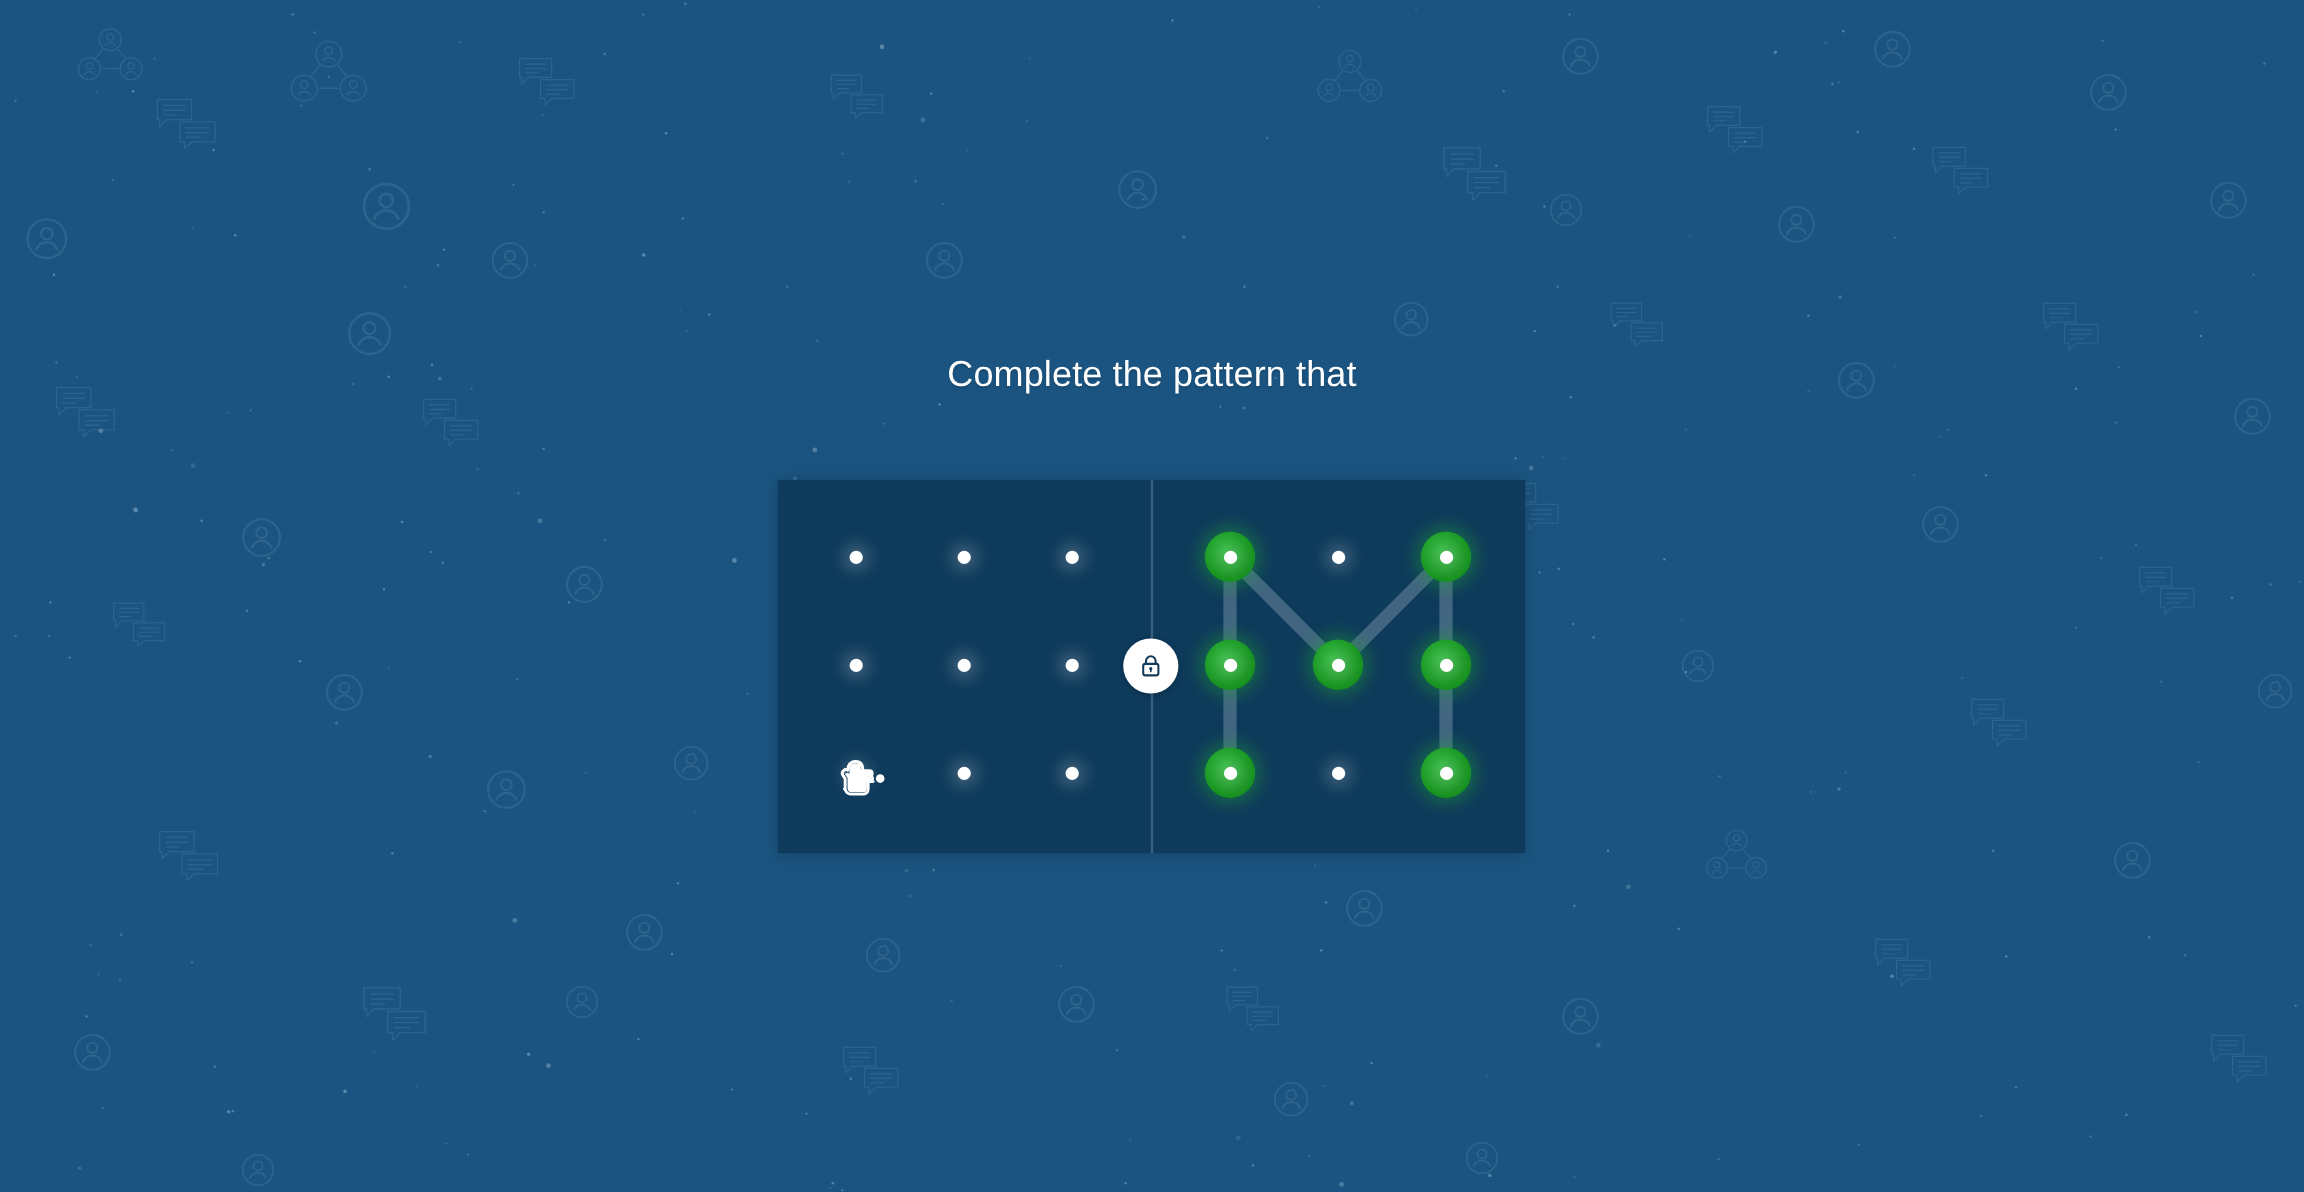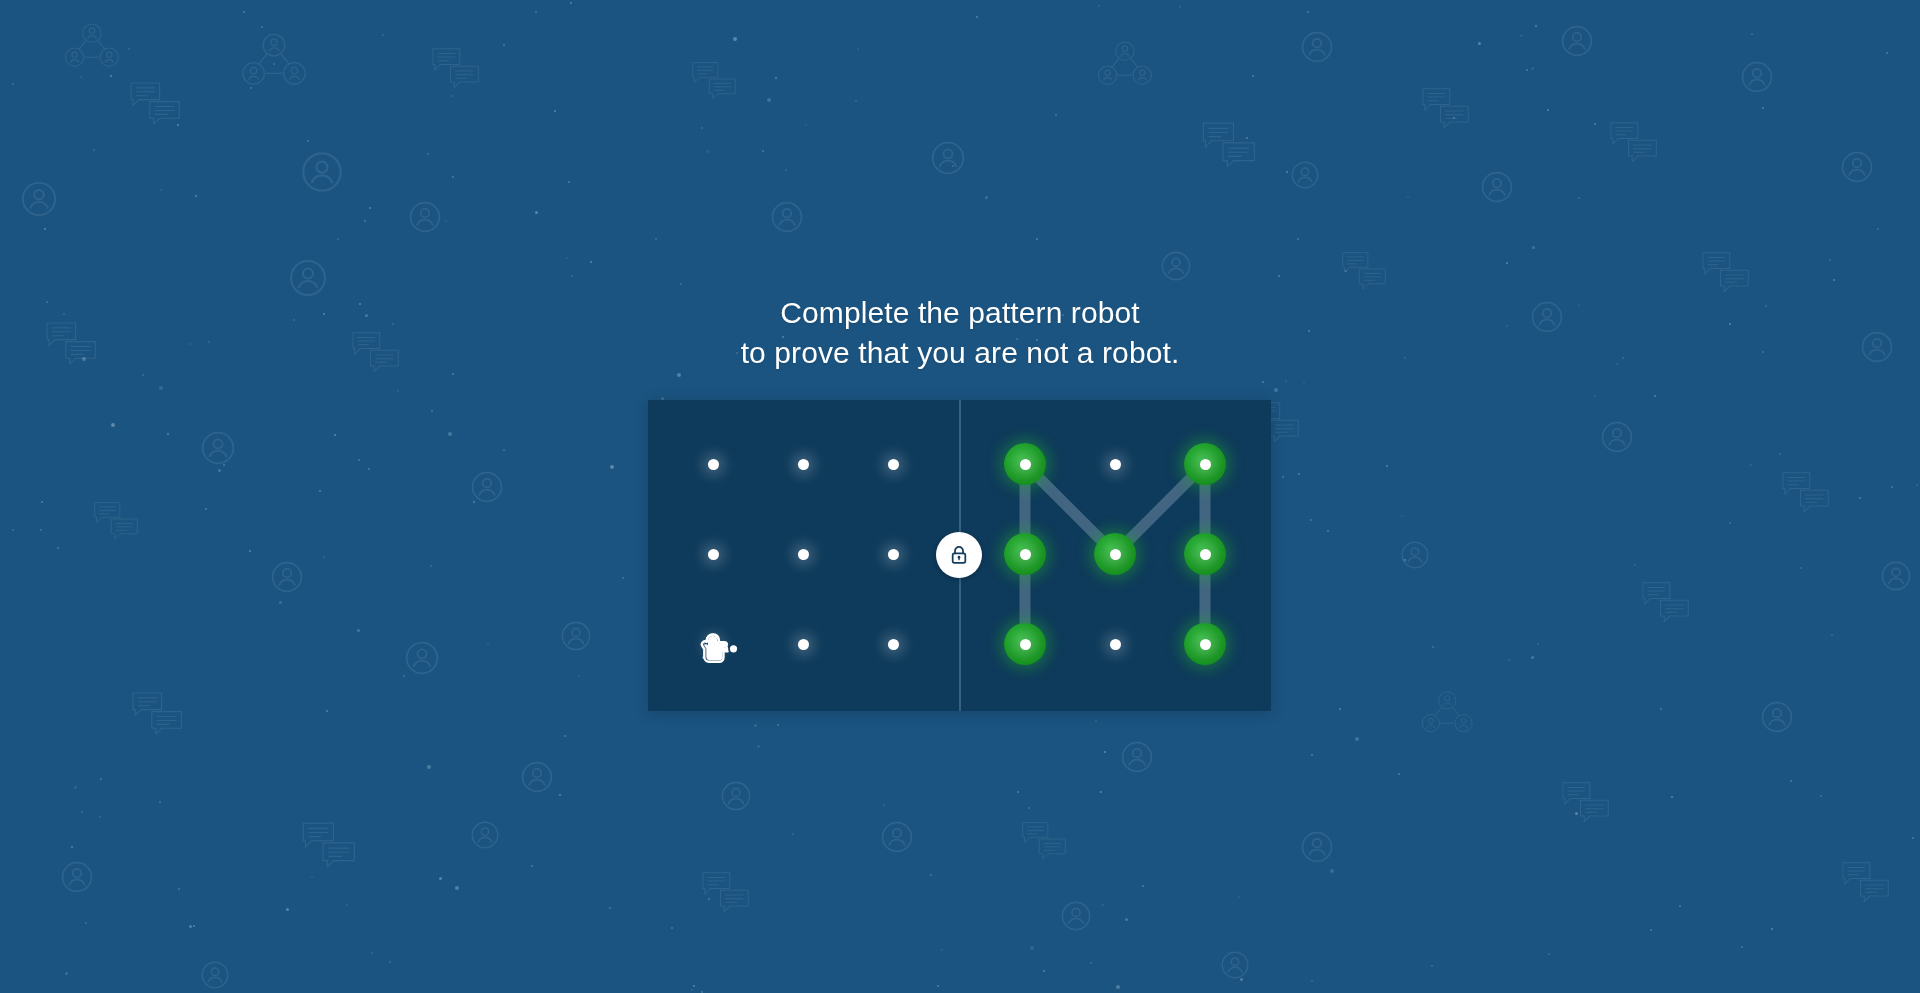--- a/index.html
+++ b/index.html
@@ -818,22 +818,21 @@
       <i class="speck" style="left:346px;top:904px;width:2px;height:2px;opacity:0.12"></i>
       <i class="speck" style="left:1729px;top:323px;width:2px;height:2px;opacity:0.37"></i>
       <i class="speck" style="left:578px;top:675px;width:2px;height:2px;opacity:0.10"></i>
       <i class="speck" style="left:368px;top:468px;width:2px;height:2px;opacity:0.31"></i>
     </div>
 </div>
 
 <div id="stage">
 
   <div id="headline">
-    <span class="hl-line">Complete the pattern robot</span>
-    <span class="hl-line">to prove that you are not a robot.</span>
+    <span class="hl-line">Complete the pattern that</span>
   </div>
 
   <div id="pattern-panel">
 
     <div class="grid" id="grid-left">
       <svg class="svg-lines" id="lines-left" viewBox="0 0 311 311"></svg>
       <div id="dots-left">
           <div class="dot" style="left: 65px; top: 64px;"></div>
           <div class="dot" style="left: 155px; top: 64px;"></div>
           <div class="dot" style="left: 245px; top: 64px;"></div>

